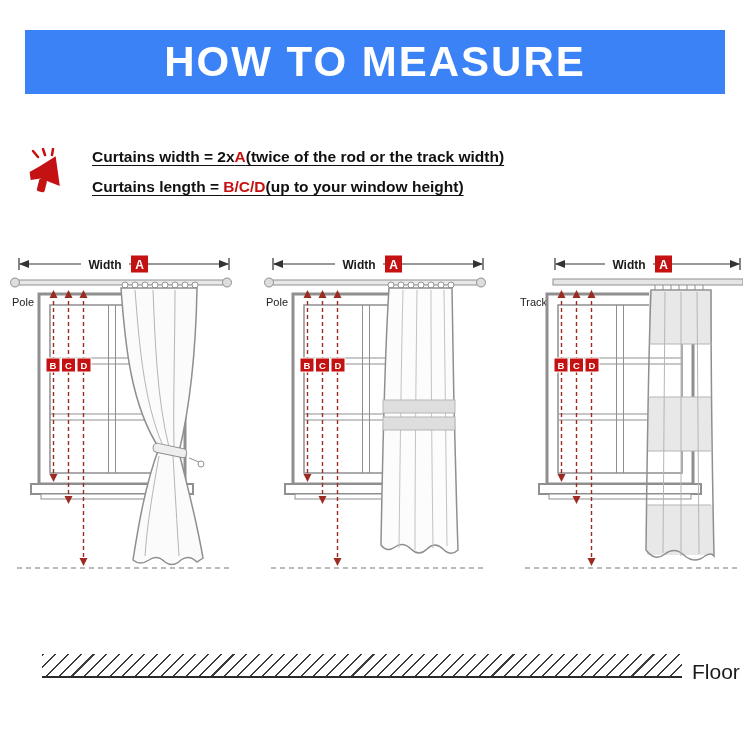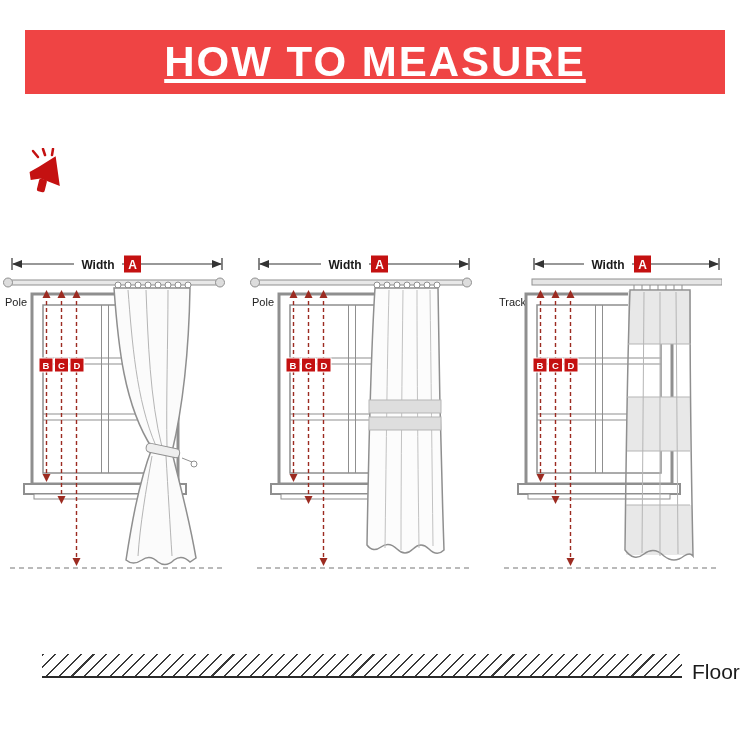--- a/index.html
+++ b/index.html
@@ -1,38 +1,38 @@
 <!DOCTYPE html>
 <html><head>
 <meta charset="utf-8">
 <style>
   * { box-sizing: border-box; margin: 0; padding: 0; }
   html,body { width:750px; height:750px; background:#fff; font-family:"Liberation Sans", sans-serif; position:relative; overflow:hidden; }
 
   .header-banner {
     position:absolute; left:25px; right:25px; top:30px; height:64px;
-    background:#ef4444; color:#fff;
+    background:#3b82f6; color:#fff;
     display:flex; align-items:center; justify-content:center;
-    font-size:42px; font-weight:bold; letter-spacing:2px;text-decoration:underline;
+    font-size:42px; font-weight:bold; letter-spacing:2px;
   }
 
   .instructions {
     position:absolute; top:148px; left:26px;
     display:flex; align-items:center; gap:14px;
   }
   .instr-lines { display:flex; flex-direction:column; gap:12px; }
   .instr-line {
     font-size:15.5px; font-weight:bold; color:#111;
     text-decoration:underline; text-underline-offset:3px;
   }
   .hl { color:#c41111; }
 
   .diagrams {
     position:absolute; top:250px; left:0; right:0;
-    display:flex; justify-content:flex-start; gap:19px;
+    display:flex; justify-content:center; gap:26px;
   }
   svg text { font-family:"Liberation Sans", sans-serif; }
 
   .floor-strip {
     position:absolute; top:654px; left:42px; width:640px; height:24px;
     background: repeating-linear-gradient(135deg, #3a3a3a 0 1.5px, transparent 1.5px 9px);
     border-bottom:2px solid #2a2a2a;
   }
   .floor-label {
     position:absolute; top:660px; left:692px;
@@ -49,20 +49,28 @@
 <div class="instructions">
   <svg width="52" height="48" viewBox="0 0 52 48">
     <g stroke="#c41111" stroke-width="2.5" stroke-linecap="round">
       <line x1="12" y1="9" x2="7" y2="3"></line>
       <line x1="19" y1="7" x2="17" y2="1"></line>
       <line x1="26" y1="7" x2="27" y2="1"></line>
     </g>
     <polygon points="4,22 14,18 32,10 32,40 14,30 4,30" fill="#c41111" transform="rotate(-8 18 26)"></polygon>
     <rect x="12" y="31" width="8" height="13" rx="2" fill="#c41111" transform="rotate(14 16 37)"></rect>
   </svg>
+  <div class="instr-lines">
+    <div class="instr-line">
+      <span>Curtains width = 2x</span><span class="hl">A</span><span>(twice of the rod or the track width)</span>
+    </div>
+    <div class="instr-line">
+      <span>Curtains length = </span><span class="hl">B/C/D</span><span>(up to your window height)</span>
+    </div>
+  </div>
 </div>
 
 <div class="diagrams">
 
   <svg width="228" height="350" viewBox="0 0 228 350">
 
     <g stroke="#333" stroke-width="1.2">
       <line x1="12" y1="8" x2="12" y2="20"></line>
       <line x1="222" y1="8" x2="222" y2="20"></line>
       <line x1="13" y1="14" x2="221" y2="14"></line>

